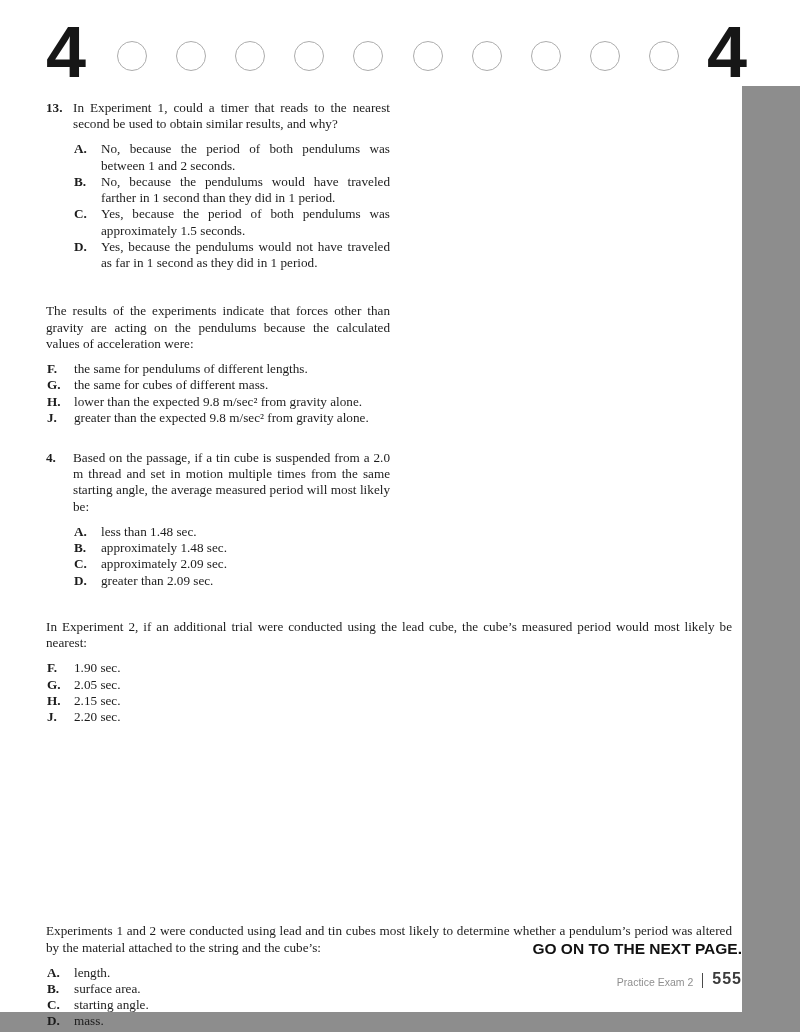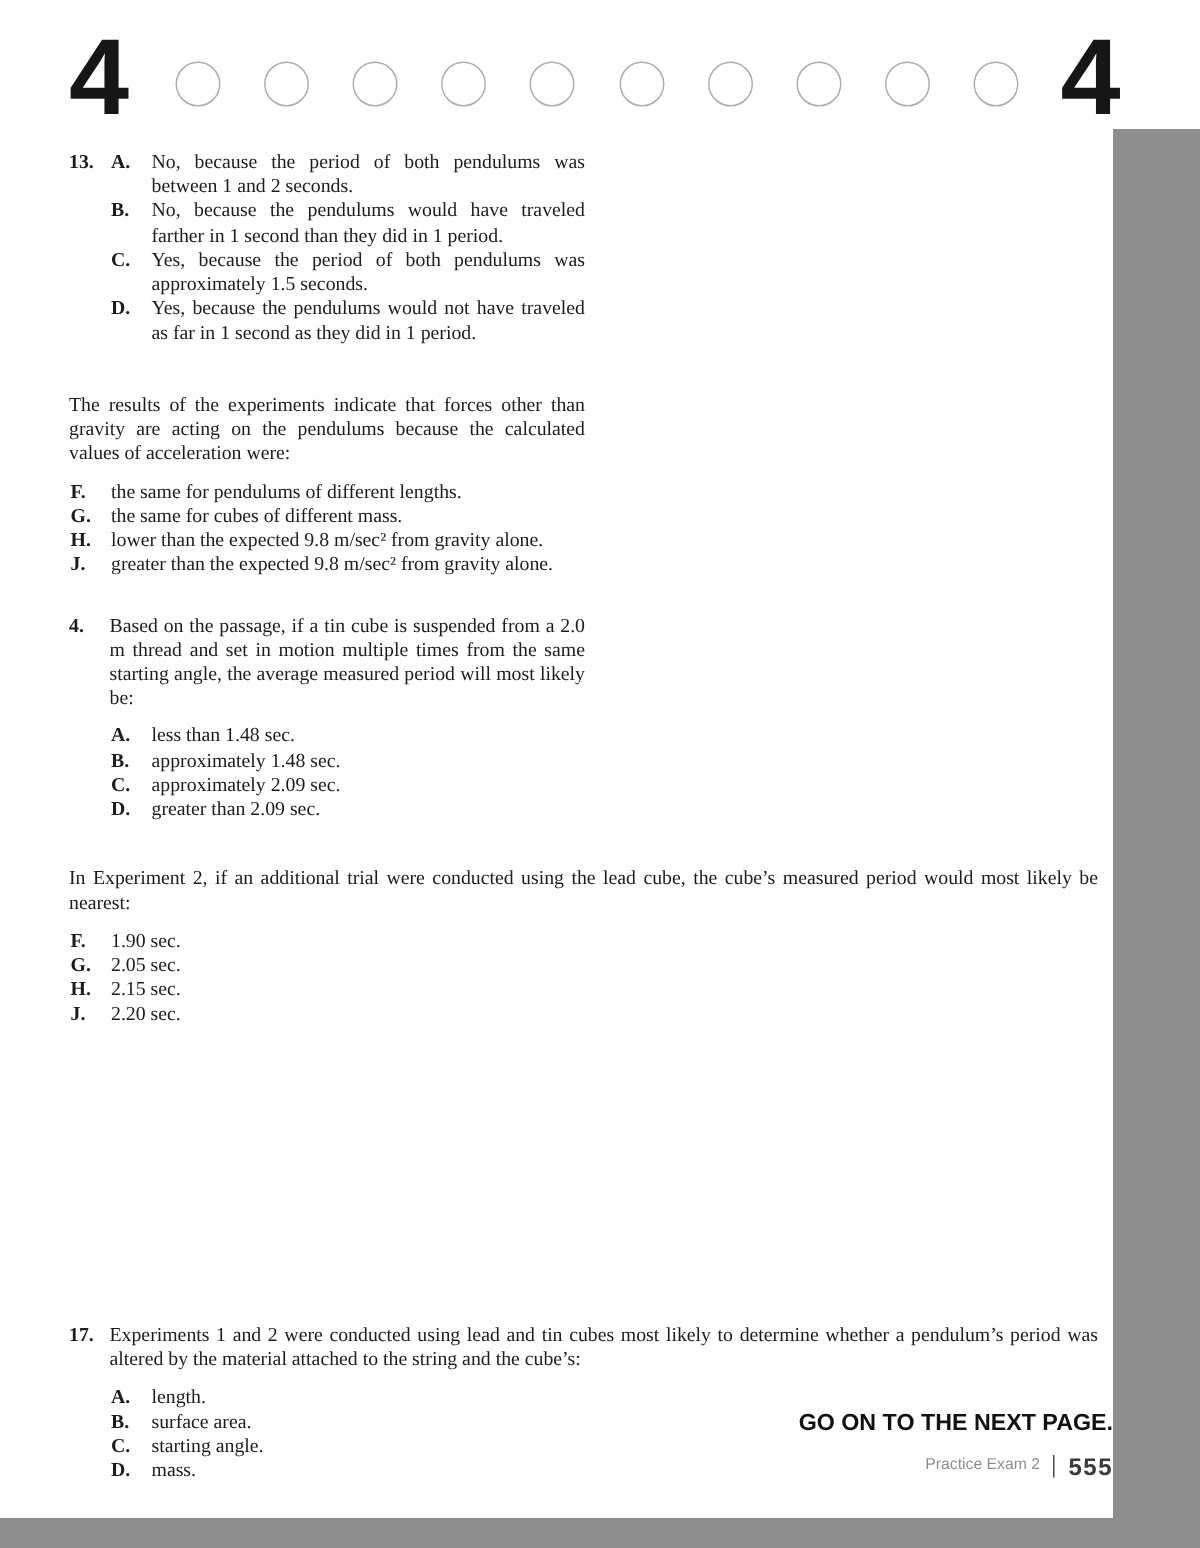--- a/index.html
+++ b/index.html
@@ -76,21 +76,21 @@
 
   
   .go-on {
     position: absolute; top: 940px; right: 58px;
     font-family: "Liberation Sans", sans-serif;
     font-weight: bold; font-size: 15.5px;
     color: #111111;
   }
   .footer-line {
     position: absolute; top: 970px; right: 58px;
-    display: flex; align-items: flex-start;
+    display: flex; align-items: flex-end;
     font-family: "Liberation Sans", sans-serif;
     padding-left: 22px;
   }
   .footer-exam {
     font-size: 10.5px; color: #8f8f8f;
     margin-right: 9px;
   }
   .footer-divider {
     width: 1px; height: 15px; background: #4a4a4a;
     margin-right: 9px;
@@ -123,20 +123,21 @@
   <div class="big-num">4</div>
 </div>
 
 <div class="content">
 
   <div class="col-left">
 
     <div class="question q13">
       <div class="qnum">13.</div>
       <div class="qbody">
+        <div class="stem">In Experiment 1, could a timer that reads to the nearest second be used to obtain similar results, and why?</div>
         <div class="choices">
           <div class="choice">
             <div class="choice-label">A.</div>
             <div class="choice-text">No, because the period of both pendulums was between 1 and 2 seconds.</div>
           </div>
           <div class="choice">
             <div class="choice-label">B.</div>
             <div class="choice-text">No, because the pendulums would have traveled farther in 1 second than they did in 1 period.</div>
           </div>
           <div class="choice">
@@ -222,21 +223,20 @@
           </div>
           <div class="choice">
             <div class="choice-label">J.</div>
             <div class="choice-text">2.20 sec.</div>
           </div>
         </div>
       </div>
     </div>
 
     <div class="question q17">
-      <div class="qnum">17.</div>
       <div class="qbody">
         <div class="stem">Experiments 1 and 2 were conducted using lead and tin cubes most likely to determine whether a pendulum’s period was altered by the material attached to the string and the cube’s:</div>
         <div class="choices">
           <div class="choice">
             <div class="choice-label">A.</div>
             <div class="choice-text">length.</div>
           </div>
           <div class="choice">
             <div class="choice-label">B.</div>
             <div class="choice-text">surface area.</div>

